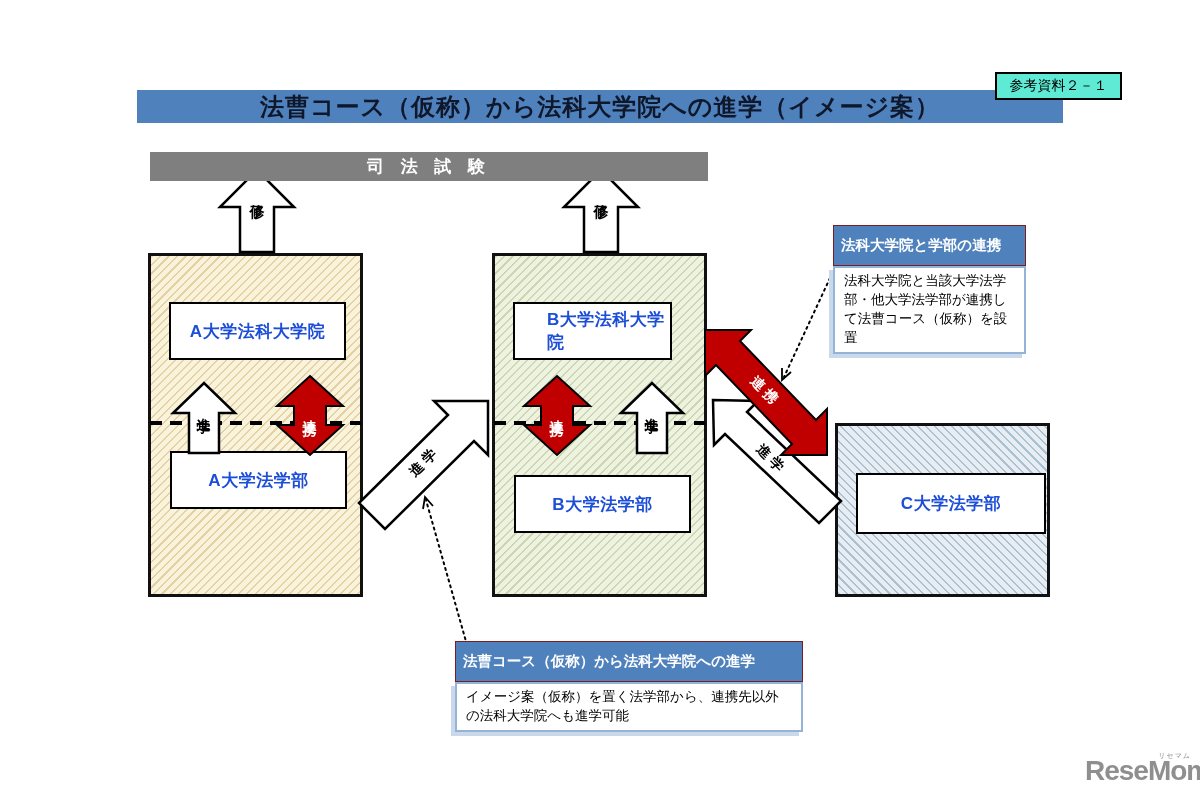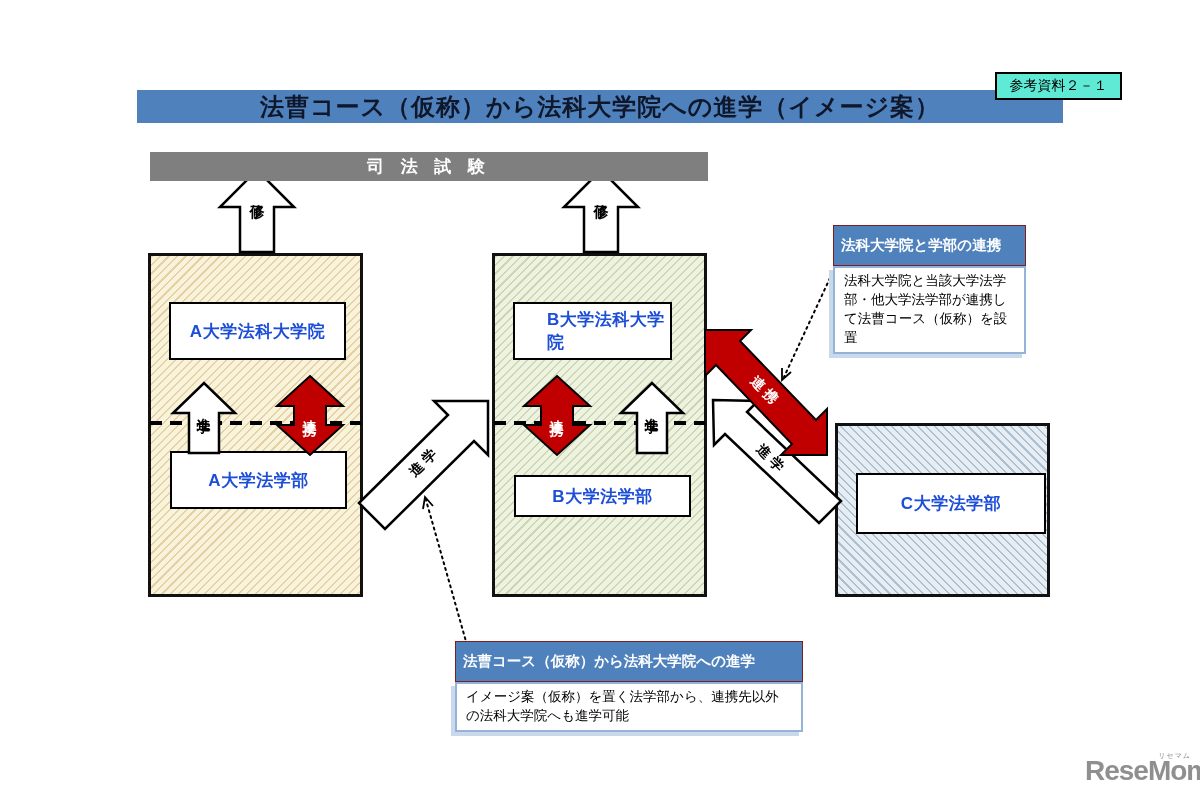--- a/index.html
+++ b/index.html
@@ -36,21 +36,21 @@
 
   
   .inner-box {
     position:absolute; background:#fff; border:2px solid #000; box-sizing:border-box; z-index:2;
     display:flex; align-items:center; justify-content:center;
     font-size:17px; font-weight:600; color:#1d4ed8; letter-spacing:0.5px;
   }
   .ib-als { left:169px; top:302px; width:177px; height:58px; }
   .ib-af  { left:170px; top:451px; width:177px; height:58px; }
   .ib-bls { left:513px; top:302px; width:159px; height:58px;padding-left:32px; }
-  .ib-bf  { left:514px; top:475px; width:177px; height:42px; }
+  .ib-bf  { left:514px; top:475px; width:177px; height:58px; }
   .ib-cf  { left:856px; top:473px; width:190px; height:61px; }
 
   svg.overlay { position:absolute; left:0; top:0; z-index:3; pointer-events:none; }
 
   
   .vlabel {
     position:absolute; z-index:4; writing-mode:vertical-rl; text-orientation:upright;
     font-size:14px; color:#000; letter-spacing:2px; line-height:20px; text-align:center;
     font-weight:600;
   }

